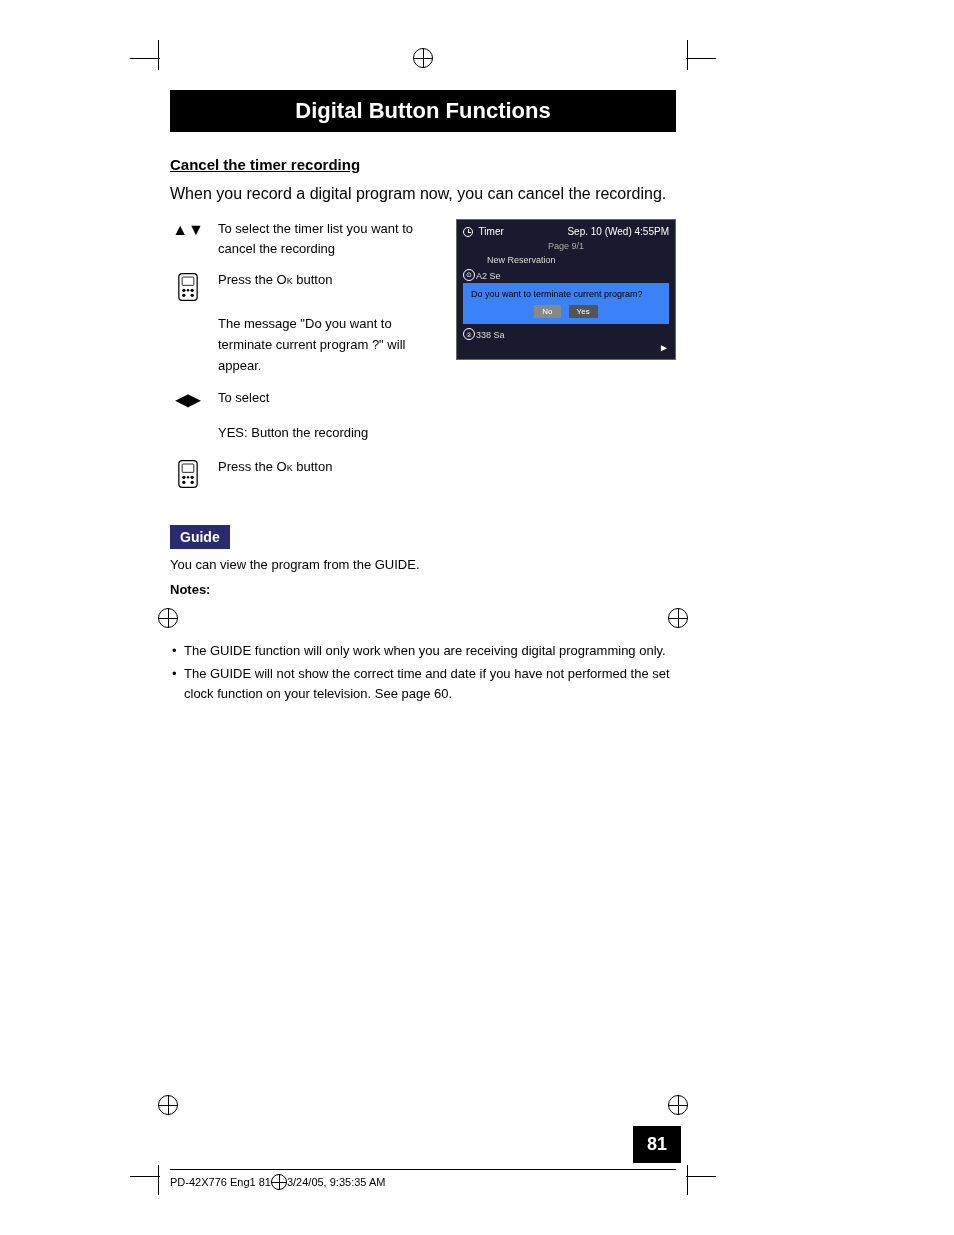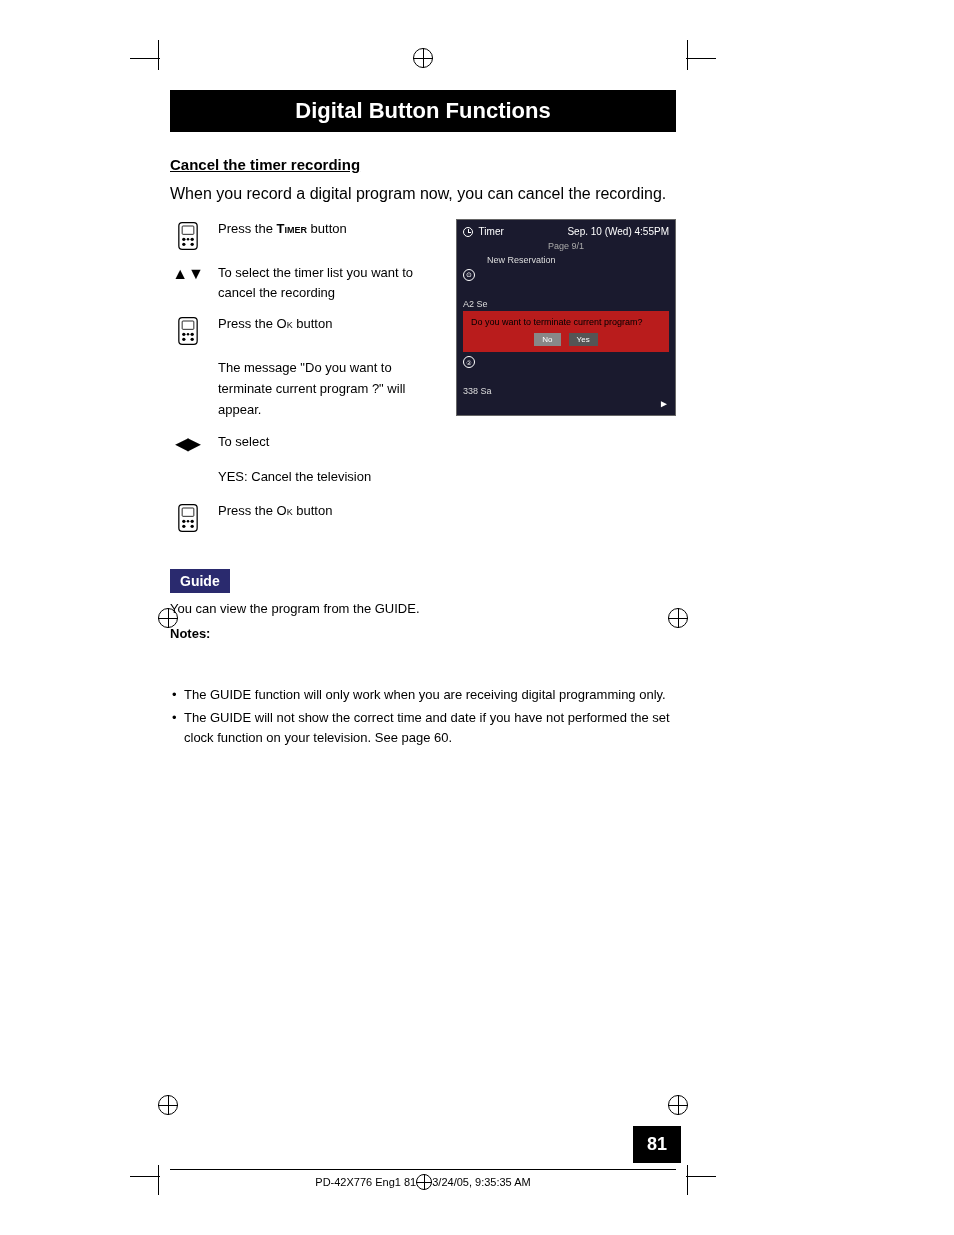--- a/index.html
+++ b/index.html
@@ -209,46 +209,45 @@
 
     .screen-new-reservation {
       font-size: 9px;
       color: #ddd;
       margin-bottom: 4px;
       padding-left: 24px;
     }
 
     .screen-row {
       display: flex;
-      align-items: flex-start;
-      gap: 18px;
+      align-items: flex-end;
+      gap: 1px;
       margin-bottom: 2px;
       font-size: 9px;
-      flex-direction: column;
     }
 
     .screen-row-icon {
       width: 12px;
       height: 12px;
       border: 1px solid #fff;
       border-radius: 50%;
       display: flex;
       align-items: center;
       justify-content: center;
       font-size: 7px;
       flex-shrink: 0;
     }
 
     .screen-row-data {
       color: #ddd;
     }
 
     
     .screen-dialog {
-      background: #b91c1c;
+      background: #3b82f6;
       color: #000;
       padding: 6px 8px;
       font-size: 9px;
       margin-top: 2px;
       margin-bottom: 4px;
     }
 
     .screen-dialog-text {
       margin-bottom: 6px;
     }
@@ -342,21 +341,21 @@
       padding: 8px 14px;
     }
 
     
     .footer {
       position: absolute;
       bottom: 45px;
       left: 170px;
       right: 170px;
       display: flex;
-      justify-content: center;
+      justify-content: flex-start;
       align-items: center;
       font-size: 11px;
       color: #000;
       border-top: 1px solid #000;
       padding-top: 4px;
     }
 
     .footer-left {
       font-size: 11px;
     }
@@ -435,88 +434,74 @@
 
     <div class="page-title-bar">Digital Button Functions</div>
 
     <div class="section-heading">Cancel the timer recording</div>
 
     <div class="intro-text">When you record a digital program now, you can cancel the recording.</div>
 
     <div class="steps-layout">
 
       <div class="steps-left">
+
+
+        <div class="step-row">
+          <div class="step-icon">
+            <span class="arrow-icon">▲▼</span>
+          </div>
+          <div class="step-text">To select the timer list you want to cancel the recording</div>
+        </div>
 
         <div class="step-row">
           <div class="step-icon remote-icon">
             <svg viewBox="0 0 30 36" fill="none" xmlns="http://www.w3.org/2000/svg">
               <rect x="4" y="2" width="22" height="32" rx="4" stroke="#000" stroke-width="1.5" fill="none"></rect>
               <rect x="8" y="6" width="14" height="10" rx="1" stroke="#000" stroke-width="1" fill="none"></rect>
               <circle cx="10" cy="22" r="2" fill="#000"></circle>
               <circle cx="20" cy="22" r="2" fill="#000"></circle>
               <circle cx="10" cy="28" r="2" fill="#000"></circle>
               <circle cx="20" cy="28" r="2" fill="#000"></circle>
               <circle cx="15" cy="22" r="1.5" fill="#000"></circle>
             </svg>
           </div>
-          <div class="step-text">Press the <span class="small-caps">Timer</span> button</div>
+          <div class="step-text">Press the <span class="ok-text">Ok</span> button</div>
+        </div>
+
+        <div class="step-indent">
+          The message "Do you want to<br>terminate current program ?" will<br>appear.
         </div>
 
         <div class="step-row">
           <div class="step-icon">
-            <span class="arrow-icon">▲▼</span>
-          </div>
-          <div class="step-text">To select the timer list you want to cancel the recording</div>
+            <span class="arrow-icon">◀▶</span>
+          </div>
+          <div class="step-text">To select</div>
+        </div>
+
+        <div class="step-indent yes-no-row">
+          <div><span class="emphasis">YES:</span>  <span>Button the recording</span></div>
         </div>
 
         <div class="step-row">
           <div class="step-icon remote-icon">
             <svg viewBox="0 0 30 36" fill="none" xmlns="http://www.w3.org/2000/svg">
               <rect x="4" y="2" width="22" height="32" rx="4" stroke="#000" stroke-width="1.5" fill="none"></rect>
               <rect x="8" y="6" width="14" height="10" rx="1" stroke="#000" stroke-width="1" fill="none"></rect>
               <circle cx="10" cy="22" r="2" fill="#000"></circle>
               <circle cx="20" cy="22" r="2" fill="#000"></circle>
               <circle cx="10" cy="28" r="2" fill="#000"></circle>
               <circle cx="20" cy="28" r="2" fill="#000"></circle>
               <circle cx="15" cy="22" r="1.5" fill="#000"></circle>
             </svg>
           </div>
           <div class="step-text">Press the <span class="ok-text">Ok</span> button</div>
         </div>
 
-        <div class="step-indent">
-          The message "Do you want to<br>terminate current program ?" will<br>appear.
-        </div>
-
-        <div class="step-row">
-          <div class="step-icon">
-            <span class="arrow-icon">◀▶</span>
-          </div>
-          <div class="step-text">To select</div>
-        </div>
-
-        <div class="step-indent yes-no-row">
-          <div><span class="emphasis">YES:</span>  <span>Cancel the television</span></div>
-        </div>
-
-        <div class="step-row">
-          <div class="step-icon remote-icon">
-            <svg viewBox="0 0 30 36" fill="none" xmlns="http://www.w3.org/2000/svg">
-              <rect x="4" y="2" width="22" height="32" rx="4" stroke="#000" stroke-width="1.5" fill="none"></rect>
-              <rect x="8" y="6" width="14" height="10" rx="1" stroke="#000" stroke-width="1" fill="none"></rect>
-              <circle cx="10" cy="22" r="2" fill="#000"></circle>
-              <circle cx="20" cy="22" r="2" fill="#000"></circle>
-              <circle cx="10" cy="28" r="2" fill="#000"></circle>
-              <circle cx="20" cy="28" r="2" fill="#000"></circle>
-              <circle cx="15" cy="22" r="1.5" fill="#000"></circle>
-            </svg>
-          </div>
-          <div class="step-text">Press the <span class="ok-text">Ok</span> button</div>
-        </div>
-
       </div>
 
       <div class="steps-right">
         <div class="screen-mockup">
 
           <div class="screen-header">
             <div>
               <span style="display:inline-block;width:10px;height:10px;border:1.5px solid #fff;border-radius:50%;position:relative;vertical-align:middle;margin-right:3px;">
                 <span style="position:absolute;top:1px;left:4px;width:1px;height:4px;background:#fff;"></span>
                 <span style="position:absolute;top:4px;left:4px;width:3px;height:1px;background:#fff;"></span>

